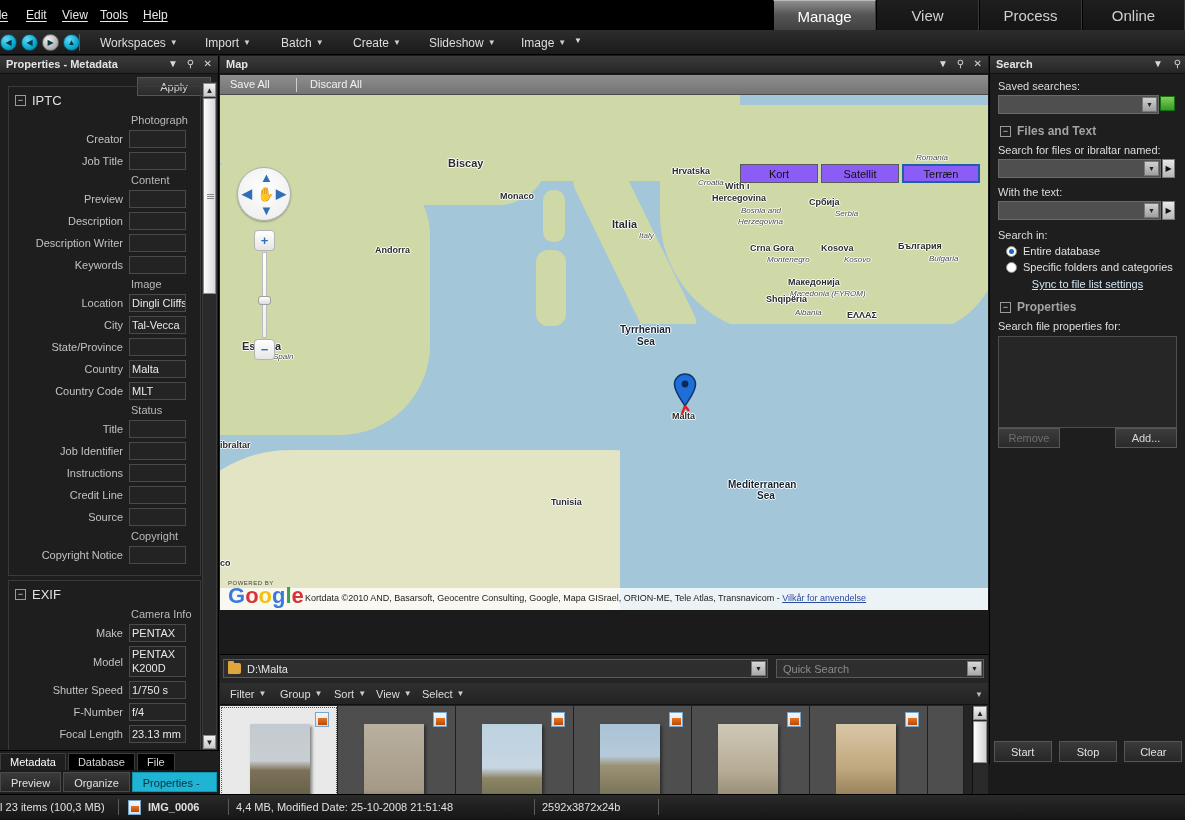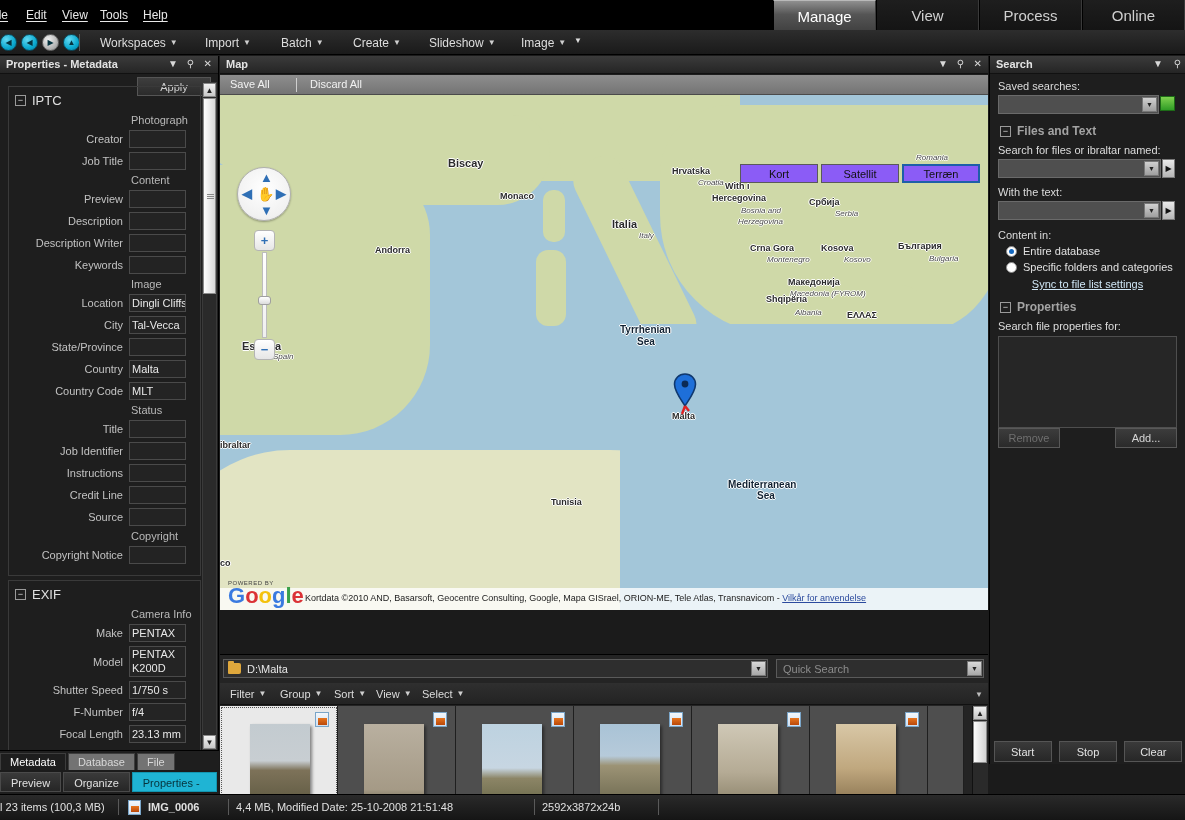--- a/index.html
+++ b/index.html
@@ -107,21 +107,21 @@
     background:linear-gradient(to right,#fdfdfd,#d9d9d9); border:1px solid #8a8a8a; }
   .vsgrip { position:absolute; left:3px; top:95px; width:7px; height:6px;
     background: repeating-linear-gradient(to bottom,#888 0 1px,transparent 1px 2px); }
 
   
   .lefttabs {
     position:absolute; left:0; top:750px; width:219px; height:20px; background:#1e1e1e;
     border-top:1px solid #000; display:flex; align-items:flex-end;
   }
   .ltab { height:17px; line-height:17px; padding:0 9px; font-size:11px; color:#d8d8d8;
-    background:#737373; border:1px solid #3d3d3d; border-bottom:none; margin-right:2px; }
+    background:#000000; border:1px solid #3d3d3d; border-bottom:none; margin-right:2px; }
   .ltab.active { background:#1e1e1e; color:#fff; }
   .viewtabs {
     position:absolute; left:0; top:772px; width:219px; height:22px; background:#1e1e1e; display:flex;
   }
   .vtab { height:20px; line-height:20px; padding:0 10px; font-size:11px; color:#e0e0e0;
     background:linear-gradient(to bottom,#3a3a3a,#262626); border:1px solid #4a4a4a; margin-right:2px; }
   .vtab.active { background:#1fb4d4; color:#06323b; border-color:#1395b0; font-weight:normal; }
 
   
   .mappanel {
@@ -710,21 +710,21 @@
 
       <div class="rlabel" style="margin-top:8px">With the text:</div>
       <div style="position:relative; margin-right:16px">
         <div class="rcombo">
           <span style="position:absolute;left:4px;top:3px;font-size:11px;color:#e8e8e8"></span>
           <div class="ddbtn">▼</div>
         </div>
         <div class="gobtn">▶</div>
       </div>
 
-      <div class="rlabel" style="margin-top:9px">Content in:</div>
+      <div class="rlabel" style="margin-top:9px">Search in:</div>
       <div class="radiorow">
         <div class="radio on"></div>
         <div class="rtext">Entire database</div>
       </div>
       <div class="radiorow">
         <div class="radio"></div>
         <div class="rtext">Specific folders and categories</div>
       </div>
       <a class="synclink" href="#">Sync to file list settings</a>
 

